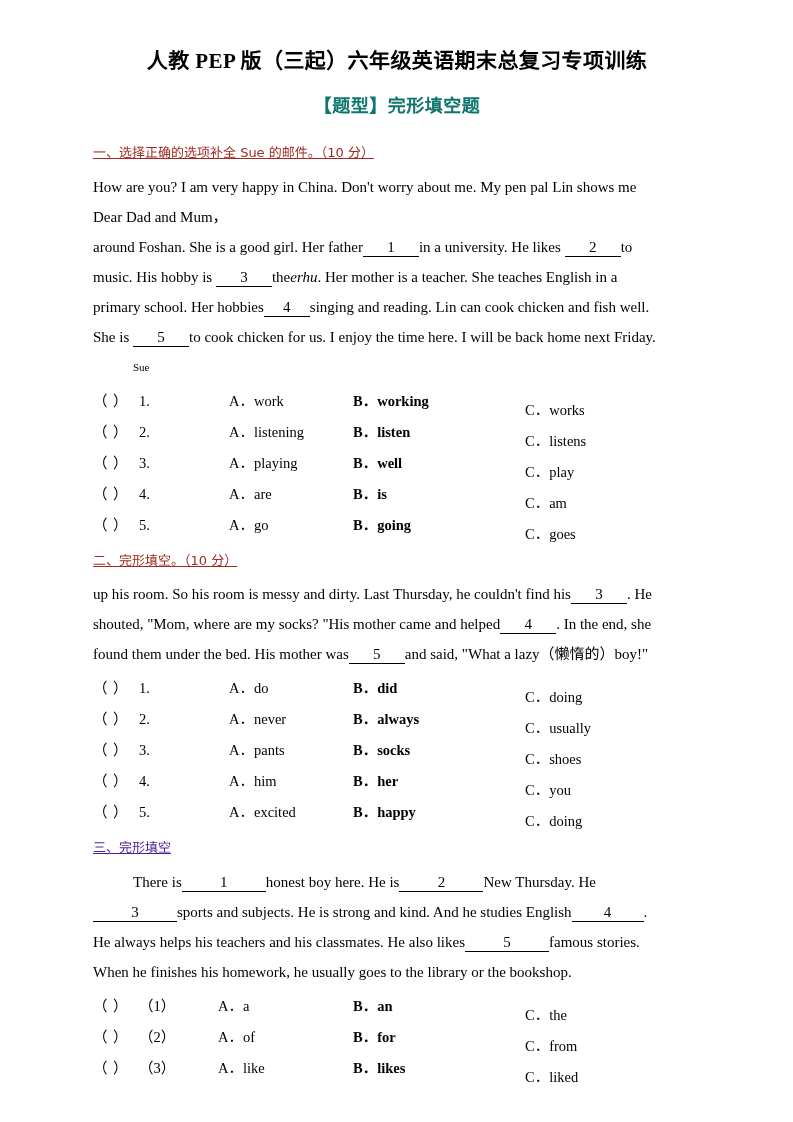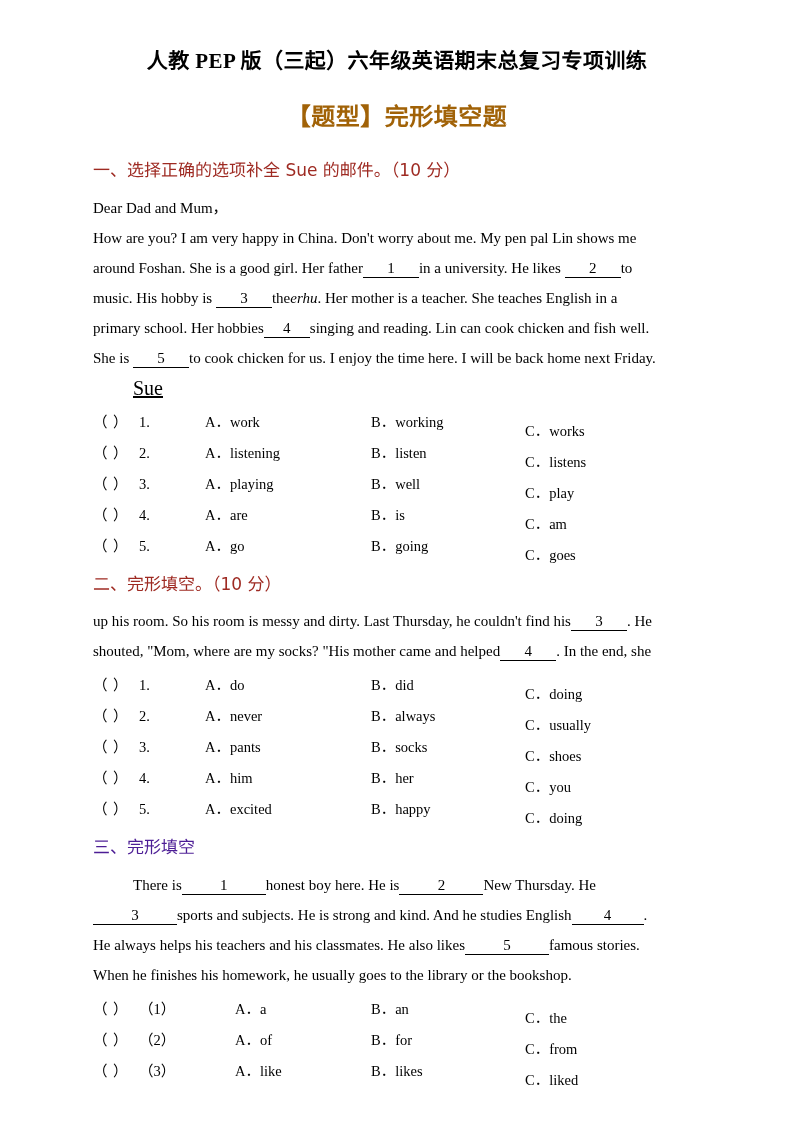--- a/index.html
+++ b/index.html
@@ -31,40 +31,41 @@
     width: 608px;
   }
 
   
   .doc-title {
     text-align: center;
     font-size: 21px;
     font-weight: bold;
     letter-spacing: 0.4px;
     line-height: 1.3;
-    margin: 0 0 22px 0;
+    margin: 0 0 16px 0;
     color: #000;
   }
   .subtitle {
     text-align: center;
-    font-size: 24px;
+    font-size: 18px;
     font-weight: bold;
-    color: #a16207;
+    color: #0f766e;
     letter-spacing: 0.5px;
     margin: 0 0 26px 0;
     font-family: "DejaVu Sans", "Liberation Sans", sans-serif;
   }
 
   
   .sec-head {
-    font-size: 17px;
+    font-size: 13px;
     line-height: 1.5;
     margin: 0 0 9px 0;
     color: #9e2a22;
     font-family: "DejaVu Sans", "Liberation Sans", sans-serif;
+    text-decoration: underline;
   }
   .sec-head.black { color: #4c1d95; }
 
   
   .passage {
     font-size: 15px;
     line-height: 30px;
     margin: 0;
     color: #000;
     text-align: left;
@@ -82,25 +83,24 @@
     font-size: 15px;
   }
   .b-sm { min-width: 46px; }
   .b-md { min-width: 56px; }
   .b-lg { min-width: 72px; }
   .b-xl { min-width: 84px; }
 
   .ital { font-style: italic; }
 
   .sig {
-    font-size: 20px;
+    font-size: 11px;
     line-height: 30px;
     margin: 0;
     padding-left: 40px;
-    text-decoration: underline;
   }
 
   
   .options {
     margin: 4px 0 0 0;
     padding: 0;
     list-style: none;
   }
   .opt-row {
     display: block;
@@ -115,26 +115,27 @@
     width: 46px;
     letter-spacing: 1px;
   }
   .opt-num {
     display: inline-block;
     min-width: 30px;
   }
   .opt-num.wide { min-width: 44px; }
   .opt-a {
     position: absolute;
-    left: 112px;
-  }
-  .opt-a.wide { left: 142px; }
+    left: 136px;
+  }
+  .opt-a.wide { left: 125px; }
   .opt-b {
     position: absolute;
-    left: 278px;
+    left: 260px;
+    font-weight: bold;
   }
   .opt-c {
     position: absolute;
     left: 432px;
     margin-top: 9px;
   }
   .sec-block { margin-bottom: 6px; }
   .sp-4 { height: 4px; }
 </style>
 </head>
@@ -144,24 +145,24 @@
   <div class="content">
 
     <h1 class="doc-title">人教 PEP 版（三起）六年级英语期末总复习专项训练</h1>
     <h2 class="subtitle">【题型】完形填空题</h2>
 
     <div class="sec-block">
       <div class="sec-head">一、选择正确的选项补全 Sue 的邮件。（10 分）</div>
 
       <div class="passage">
         <p>
+          <span>How are you? I am very happy in China. Don't worry about me. My pen pal Lin shows me</span>
+        </p>
+        <p>
           <span>Dear Dad and Mum，</span>
-        </p>
-        <p>
-          <span>How are you? I am very happy in China. Don't worry about me. My pen pal Lin shows me</span>
         </p>
         <p>
           <span>around Foshan. She is a good girl. Her father</span><span class="blank b-md">1</span><span>in a university. He likes</span>
           <span class="blank b-md">2</span><span>to</span>
         </p>
         <p>
           <span>music. His hobby is</span>
           <span class="blank b-md">3</span><span>the</span><span class="ital">erhu</span><span>. Her mother is a teacher. She teaches English in a</span>
         </p>
         <p>
@@ -215,20 +216,23 @@
     <div class="sec-block">
       <div class="sec-head">二、完形填空。（10 分）</div>
 
       <div class="passage">
         <p>
           <span>up his room. So his room is messy and dirty. Last Thursday, he couldn't find his</span><span class="blank b-md">3</span><span>. He</span>
         </p>
         <p>
           <span>shouted, "Mom, where are my socks? "His mother came and helped</span><span class="blank b-md">4</span><span>. In the end, she</span>
         </p>
+        <p>
+          <span>found them under the bed. His mother was</span><span class="blank b-md">5</span><span>and said, "What a lazy（懒惰的）boy!"</span>
+        </p>
       </div>
 
       <ul class="options">
         <li class="opt-row">
           <span class="opt-paren">（   ）</span><span class="opt-num">1.</span>
           <span class="opt-a">A．do</span>
           <span class="opt-b">B．did</span>
           <span class="opt-c">C．doing</span>
         </li>
         <li class="opt-row">

